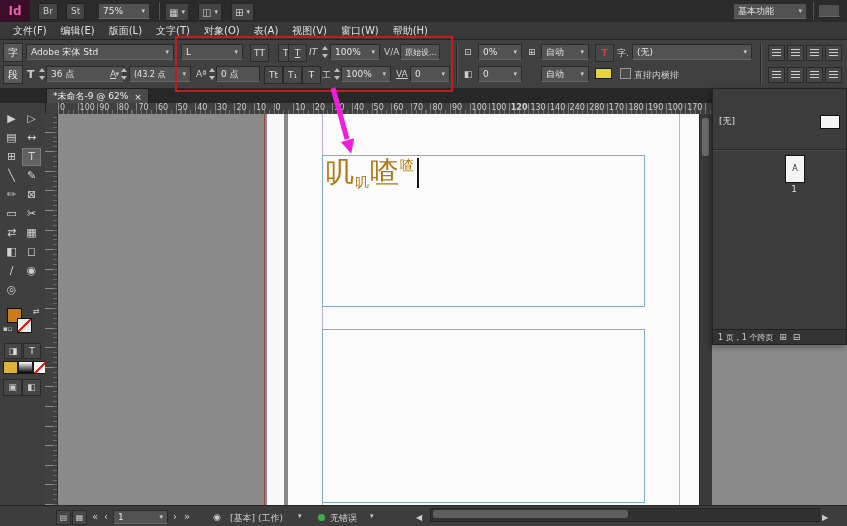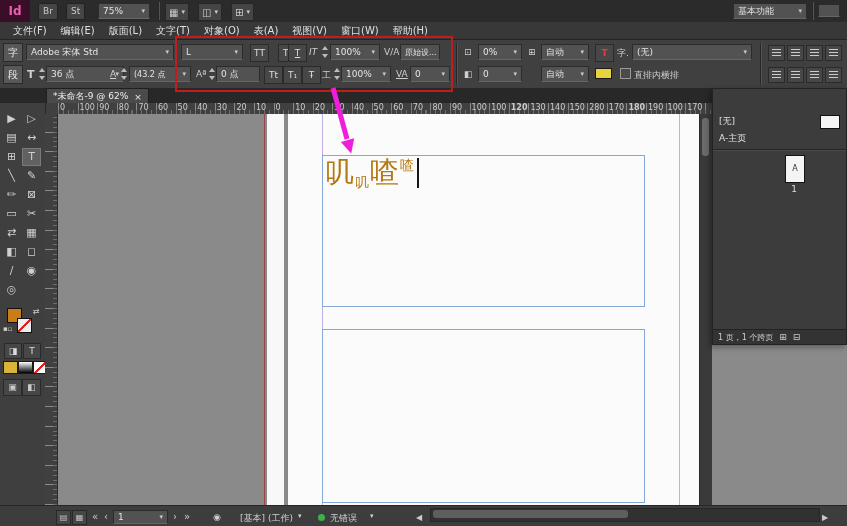--- a/index.html
+++ b/index.html
@@ -290,24 +290,24 @@
       <span class="rnum" style="left: 326.6px;">50</span>
       <span class="rnum" style="left: 346.2px;">60</span>
       <span class="rnum" style="left: 365.8px;">70</span>
       <span class="rnum" style="left: 385.4px;">80</span>
       <span class="rnum" style="left: 405px;">90</span>
       <span class="rnum" style="left: 424.6px;">100</span>
       <span class="rnum" style="left: 444.2px;">100</span>
       <span class="rnum" style="left: 463.8px; font-weight: bold;">120</span>
       <span class="rnum" style="left: 483.4px;">130</span>
       <span class="rnum" style="left: 503px;">140</span>
-      <span class="rnum" style="left: 522.6px;">150</span>
+      <span class="rnum" style="left: 522.6px;">240</span>
       <span class="rnum" style="left: 542.2px;">280</span>
       <span class="rnum" style="left: 561.8px;">170</span>
-      <span class="rnum" style="left: 581.4px; font-weight: bold;">180</span>
+      <span class="rnum" style="left: 581.4px;">180</span>
       <span class="rnum" style="left: 601px;">190</span>
       <span class="rnum" style="left: 620.6px;">100</span>
       <span class="rnum" style="left: 640.2px;">170</span>
     </div>
 </div>
 
 <div id="tools">
   <div id="tools-grid">
       <div class="tool">▶</div>
       <div class="tool">▷</div>
@@ -368,23 +368,20 @@
 </div>
 <div id="vscroll">
   <div class="thumb"></div>
 </div>
 
 <div id="pages-panel">
   <div class="prow" style="top:24px">
     <span>[无]</span>
     <span class="pthumb" style="width:18px;height:12px"></span>
   </div>
-  <div class="prow" style="top:42px;height:15px">
-    <span>A-主页</span>
-  </div>
   <div id="panel-divider" style="top:60px"></div>
   <div id="page-thumb" style="top:66px">A</div>
   <div id="page-thumb-num" style="top:95px">1</div>
   <div id="panel-footer">
     <span>1 页，1 个跨页</span>
     <span class="pf-icon">⊞</span>
     <span class="pf-icon">⊟</span>
   </div>
 </div>
 
@@ -393,21 +390,21 @@
   <div class="sb-icon" style="left:72px">▦</div>
   <span class="navg" style="left:92px">«</span>
   <span class="navg" style="left:104px">‹</span>
   <div class="field" style="left:113px;top:4px;width:55px;height:14px">
     <span>1</span>
     <span class="chev">▾</span>
   </div>
   <span class="navg" style="left:173px">›</span>
   <span class="navg" style="left:184px">»</span>
   <span class="sb-text" style="left:213px">◉</span>
-  <span class="sb-text" style="left:240px">[基本] (工作)</span>
+  <span class="sb-text" style="left:230px">[基本] (工作)</span>
   <span class="sb-text" style="left:298px;font-size:7px">▾</span>
   <div id="green-dot"></div>
   <span class="sb-text" style="left:330px">无错误</span>
   <span class="sb-text" style="left:370px;font-size:7px">▾</span>
   <span class="navg" style="left:416px;font-size:8px;top:7px">◀</span>
   <span class="navg" style="left:822px;font-size:8px;top:7px">▶</span>
 </div>
 <div id="hscroll">
   <div class="thumb"></div>
 </div>

